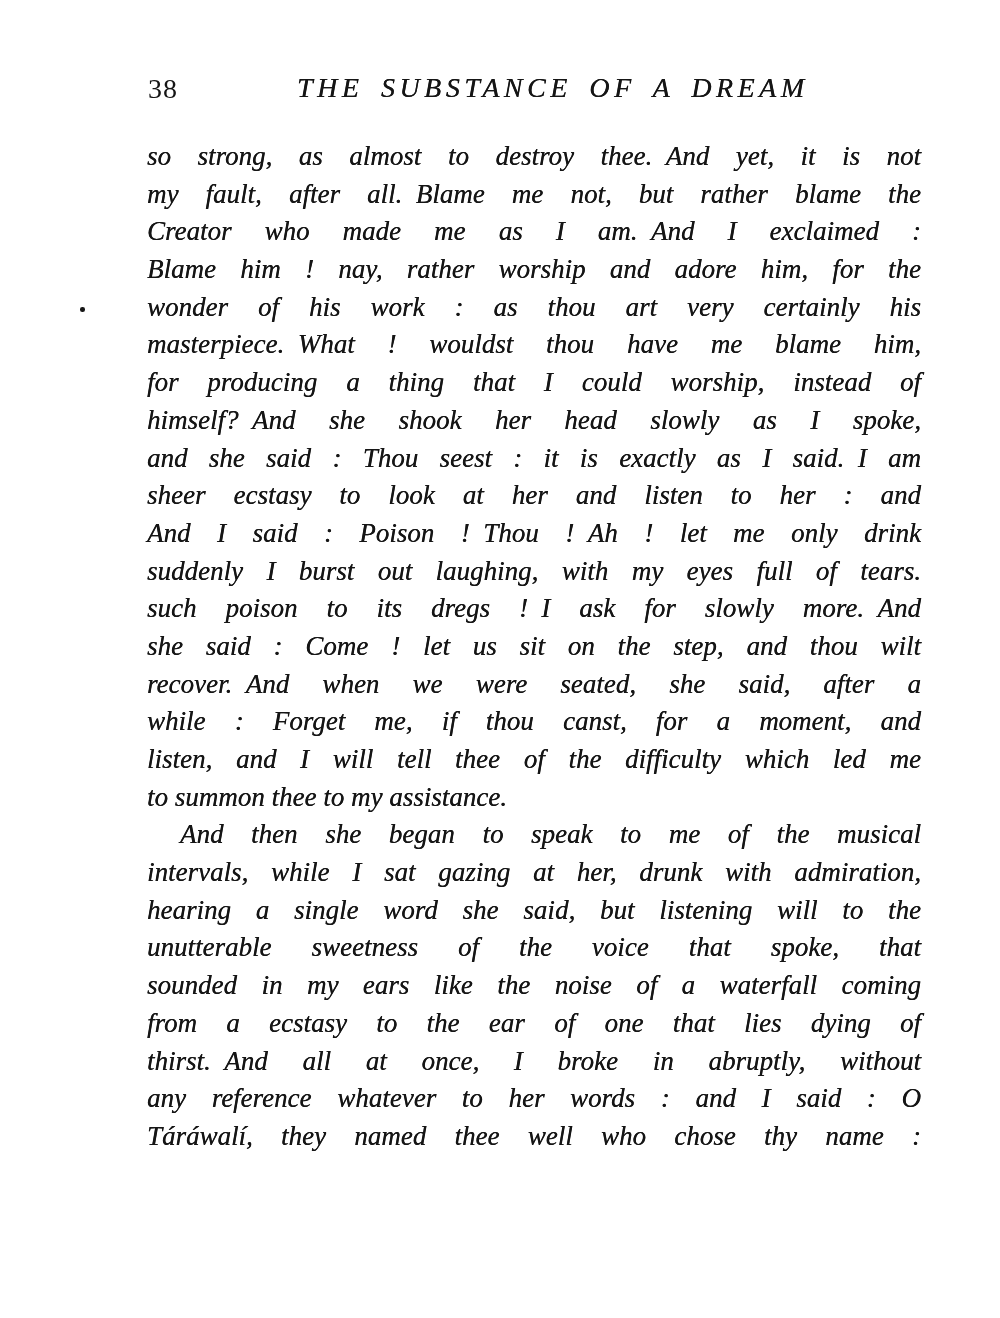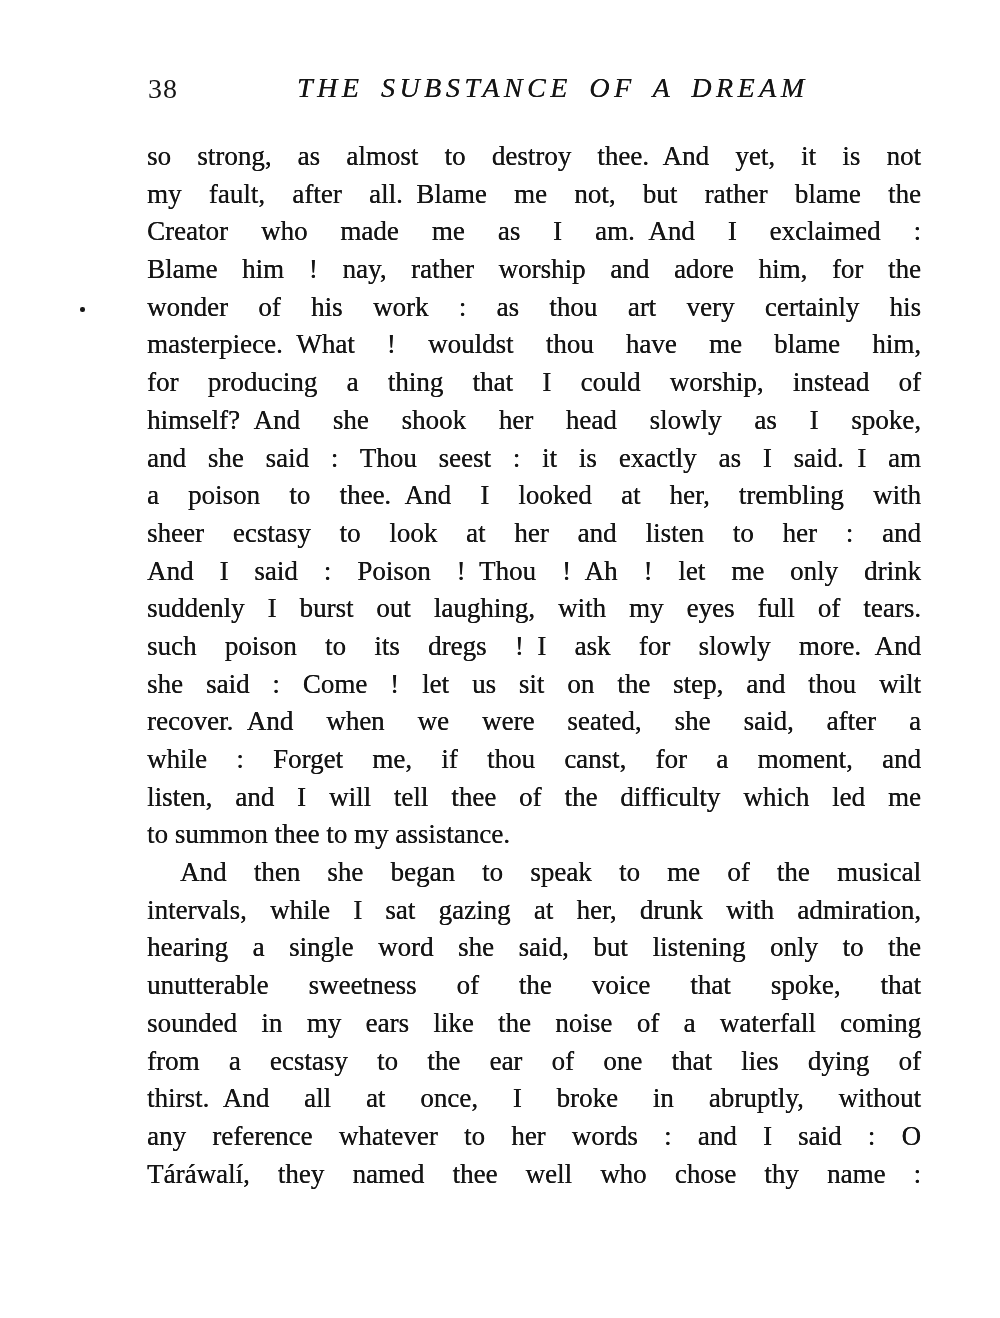--- a/index.html
+++ b/index.html
@@ -47,20 +47,21 @@
     font-size: 27px;
     line-height: 37.7px;
     text-shadow: 0.25px 0 0 #151515;
   }
   .line {
     text-align: justify;
     text-align-last: justify;
     white-space: normal;
     height: 37.7px;
     overflow: visible;
+    font-style: italic;
   }
   .line.flush { text-align-last: left; }
   .line.indent { text-indent: 33px; }
   .ink-dot {
     position: absolute;
     left: 80px;
     top: 307px;
     width: 5px;
     height: 5px;
     border-radius: 45%;
@@ -75,33 +76,32 @@
   <div class="body-text">
       <div class="line">so strong, as almost to destroy thee. And yet, it is not</div>
       <div class="line">my fault, after all. Blame me not, but rather blame the</div>
       <div class="line">Creator who made me as I am. And I exclaimed :</div>
       <div class="line">Blame him ! nay, rather worship and adore him, for the</div>
       <div class="line">wonder of his work : as thou art very certainly his</div>
       <div class="line">masterpiece. What ! wouldst thou have me blame him,</div>
       <div class="line">for producing a thing that I could worship, instead of</div>
       <div class="line">himself? And she shook her head slowly as I spoke,</div>
       <div class="line">and she said : Thou seest : it is exactly as I said. I am</div>
-      <div class="line">a poison to thee. And I looked at her, trembling with</div>
       <div class="line">sheer ecstasy to look at her and listen to her : and</div>
       <div class="line">And I said : Poison ! Thou ! Ah ! let me only drink</div>
       <div class="line">suddenly I burst out laughing, with my eyes full of tears.</div>
       <div class="line">such poison to its dregs ! I ask for slowly more. And</div>
       <div class="line">she said : Come ! let us sit on the step, and thou wilt</div>
       <div class="line">recover. And when we were seated, she said, after a</div>
       <div class="line">while : Forget me, if thou canst, for a moment, and</div>
       <div class="line">listen, and I will tell thee of the difficulty which led me</div>
       <div class="line flush">to summon thee to my assistance.</div>
       <div class="line indent">And then she began to speak to me of the musical</div>
       <div class="line">intervals, while I sat gazing at her, drunk with admiration,</div>
-      <div class="line">hearing a single word she said, but listening only to the</div>
+      <div class="line">hearing a single word she said, but listening will to the</div>
       <div class="line">unutterable sweetness of the voice that spoke, that</div>
       <div class="line">sounded in my ears like the noise of a waterfall coming</div>
       <div class="line">from a ecstasy to the ear of one that lies dying of</div>
       <div class="line">thirst. And all at once, I broke in abruptly, without</div>
       <div class="line">any reference whatever to her words : and I said : O</div>
       <div class="line">Táráwalí, they named thee well who chose thy name :</div>
     </div>
   <div class="ink-dot" style="background: rgb(22, 22, 22);"></div>
 </div>
 

